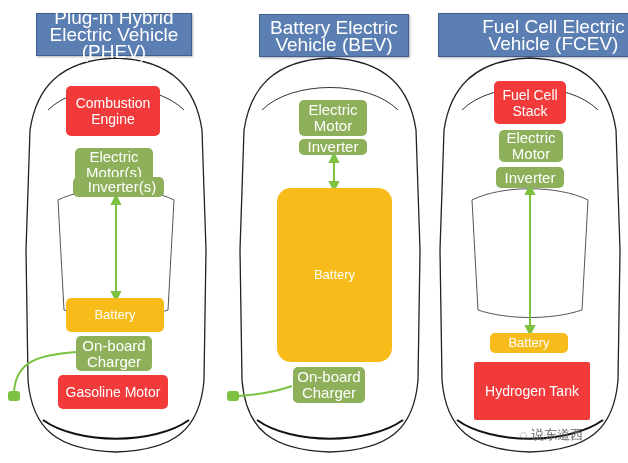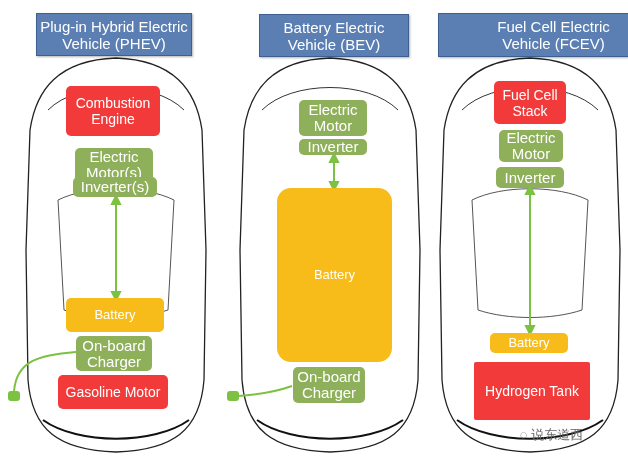--- a/index.html
+++ b/index.html
@@ -1,17 +1,17 @@
 <!DOCTYPE html>
 <html><head>
 <meta charset="utf-8">
 <style>
   html,body{margin:0;padding:0;background:#fff;}
   body{width:628px;height:463px;position:relative;overflow:hidden;font-family:"Liberation Sans","DejaVu Sans",sans-serif;}
-  .title{position:absolute;background:#5b7fb3;border:1px solid #3f5f8e;color:#fff;font-size:15px;line-height:17px;text-align:center;display:flex;align-items:center;justify-content:center;box-shadow:1px 1px 2px rgba(0,0,0,.3);}
+  .title{position:absolute;background:#5b7fb3;border:1px solid #3f5f8e;color:#fff;font-size:19px;line-height:17px;text-align:center;display:flex;align-items:center;justify-content:center;box-shadow:1px 1px 2px rgba(0,0,0,.3);}
   .box{position:absolute;color:#fff;text-align:center;display:flex;align-items:center;justify-content:center;border-radius:5px;line-height:16px;}
   .red{background:#f23a3a;font-size:14px;}
   .green{background:#8fb05a;font-size:15px;}
   .yellow{background:#f7bb1a;font-size:13px;}
   svg.car{position:absolute;}
   .wm{position:absolute;left:520px;right:0;top:426px;color:#666;font-size:13px;}
 </style>
 </head>
 <body>
 
@@ -47,21 +47,21 @@
     <rect x="228" y="392" width="10" height="8" rx="2"></rect>
     <line x1="530" y1="190" x2="530" y2="330"></line>
     <path d="M526 194 L530 186 L534 194Z"></path>
       <path d="M526 326 L530 334 L534 326Z"></path>
   </g>
 </svg>
 
 <div class="title" style="left:36px;top:13px;width:154px;height:41px;">Plug-in Hybrid Electric Vehicle (PHEV)</div>
 <div class="box red" style="left:66px;top:86px;width:94px;height:50px;">Combustion Engine</div>
 <div class="box green" style="left:75px;top:140px;width:78px;height:34px;margin-top:8px;">Electric Motor(s)</div>
-<div class="box green" style="left:73px;top:177px;width:84px;height:20px;">Inverter(s)</div>
+<div class="box green" style="left:73px;top:177px;width:84px;height:20px;padding-left:7px;">Inverter(s)</div>
 <div class="box yellow" style="left:66px;top:298px;width:98px;height:34px;">Battery</div>
 <div class="box green" style="left:76px;top:336px;width:76px;height:35px;">On-board Charger</div>
 <div class="box red" style="left:58px;top:375px;width:110px;height:34px;">Gasoline Motor</div>
 
 <div class="title" style="left:259px;top:14px;width:148px;height:41px;">Battery Electric Vehicle (BEV)</div>
 <div class="box green" style="left:299px;top:100px;width:68px;height:36px;">Electric Motor</div>
 <div class="box green" style="left:299px;top:139px;width:68px;height:16px;">Inverter</div>
 <div class="box yellow" style="left:277px;top:188px;width:115px;height:174px;border-radius:14px;">Battery</div>
 <div class="box green" style="left:293px;top:367px;width:72px;height:36px;">On-board Charger</div>
 

